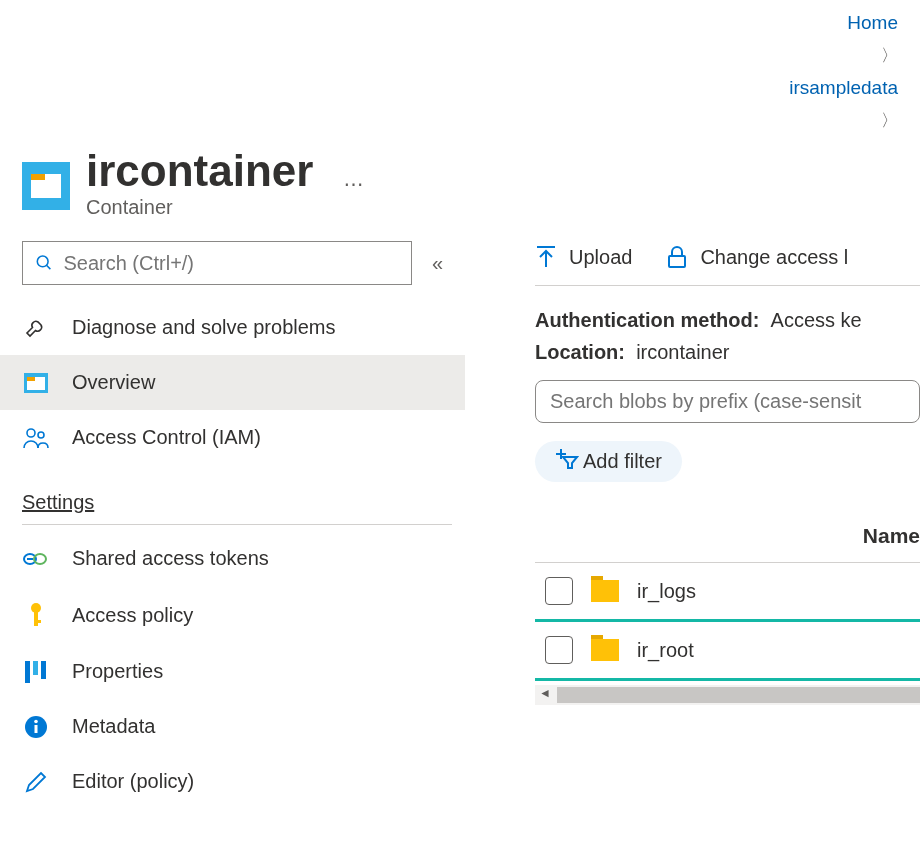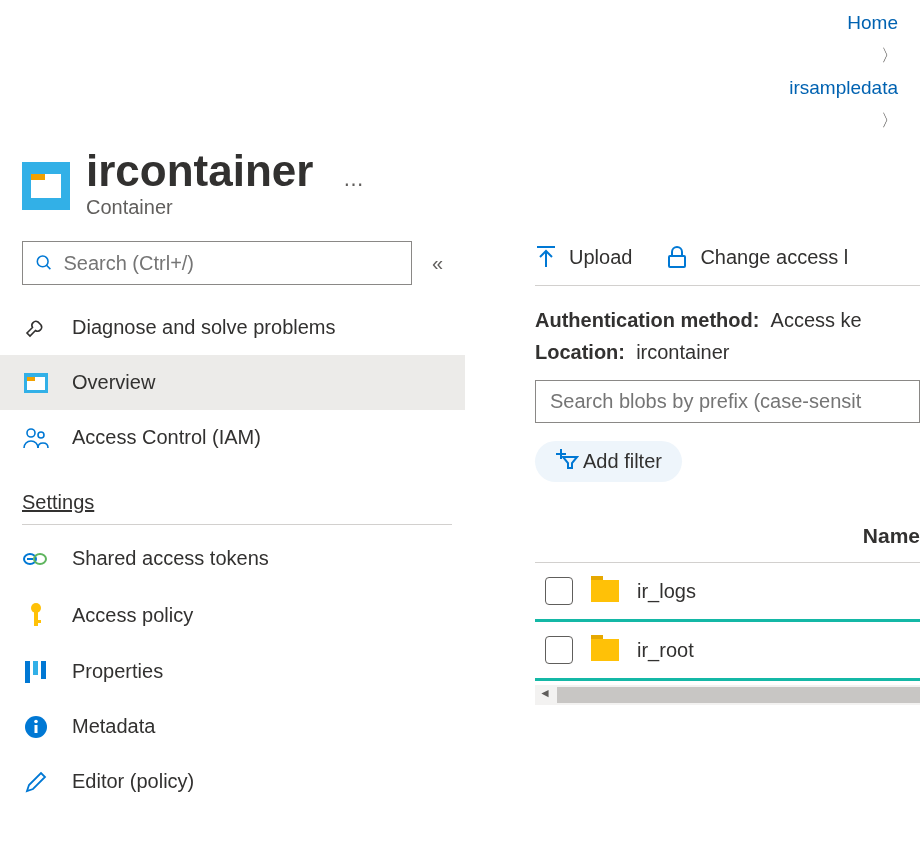--- a/index.html
+++ b/index.html
@@ -71,21 +71,21 @@
       display: flex; align-items: center; gap: 34px;
       padding: 6px 0 16px 0;
       border-bottom: 1px solid #d2d0ce;
       font-size: 20px; color: #323130;
     }
     .toolbar-item { display: flex; align-items: flex-end; gap: 12px; cursor: pointer; }
     .tb-icon { color: #0078d4; display: flex; }
     .meta { padding: 18px 0 12px 0; font-size: 20px; line-height: 1.6; }
     .meta b { font-weight: 600; margin-top: 27px; }
     .blob-search {
-      border: 1px solid #8a8886; border-radius: 0;
+      border: 1px solid #8a8886; border-radius: 8px;
       padding: 9px 14px; font-size: 20px; color: #605e5c;
       margin-bottom: 18px;
       width: 100%;
     }
     .blob-search input { border: none; outline: none; font-size: 20px; width: 100%; background: transparent; }
     .pill {
       display: inline-flex; align-items: center; gap: 4px;
       background: #eef5fb; border-radius: 24px;
       padding: 8px 20px; font-size: 20px; cursor: pointer;
       margin-bottom: 30px;

